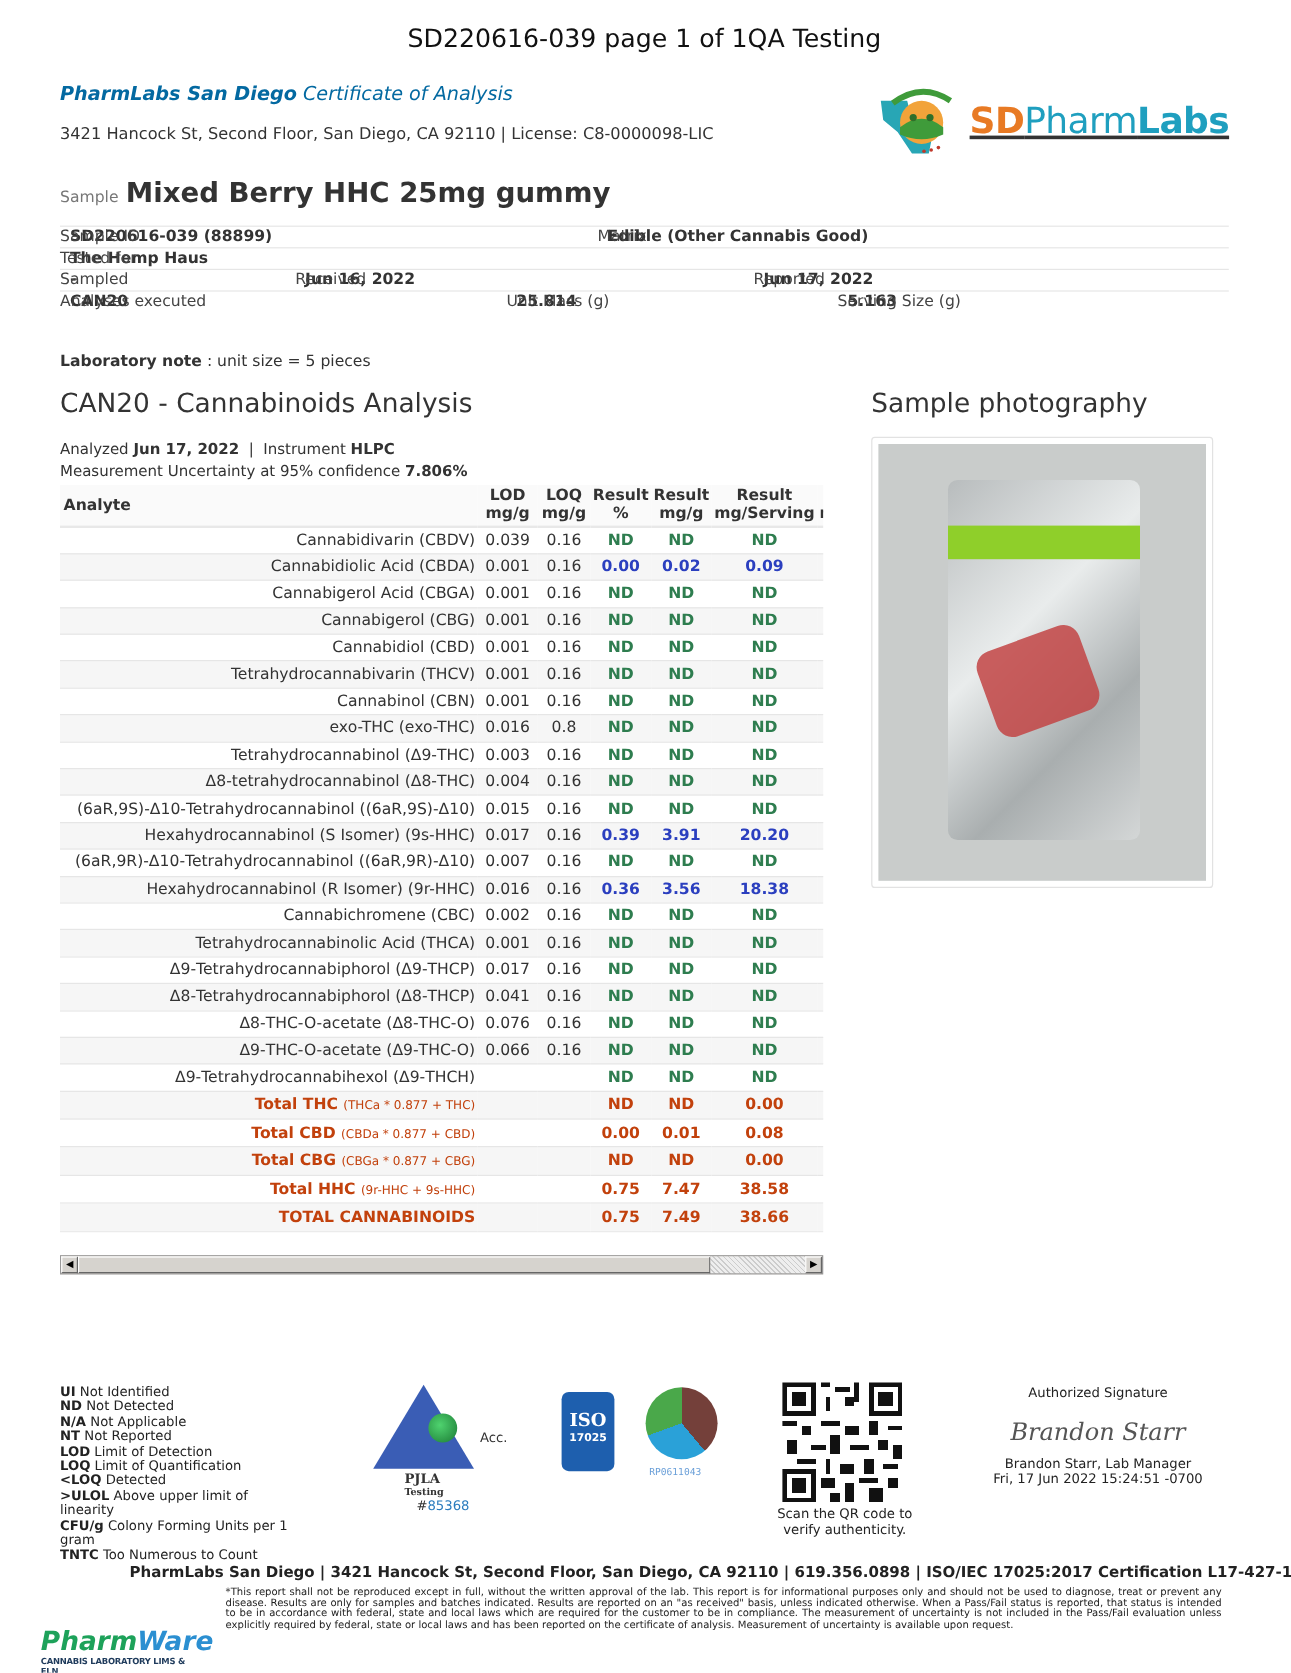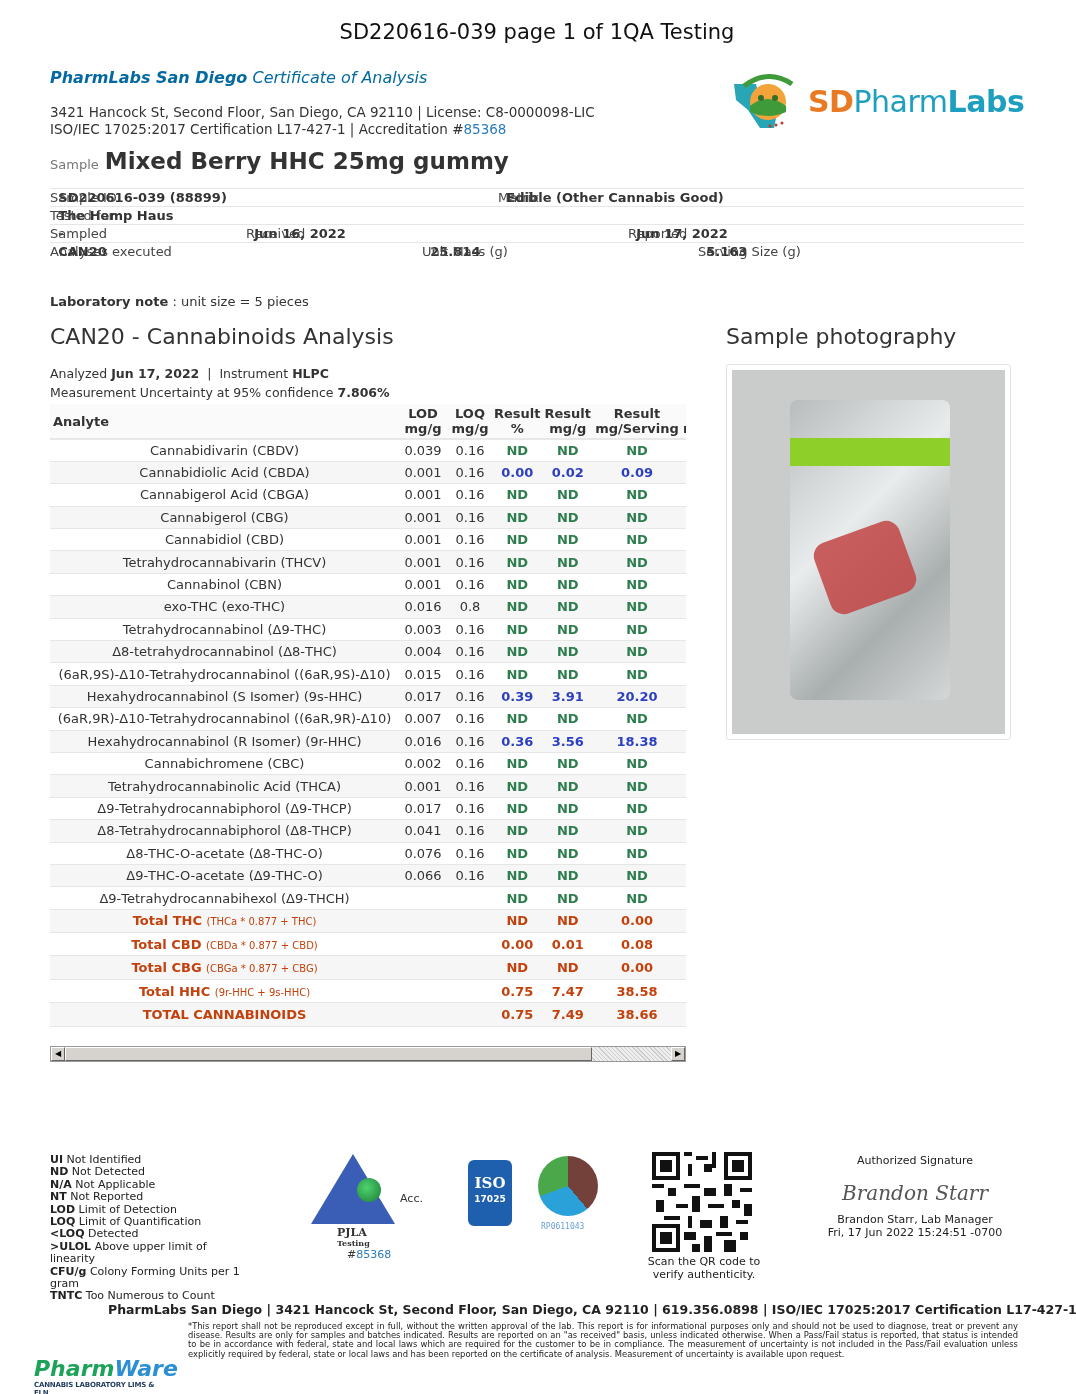--- a/index.html
+++ b/index.html
@@ -8,21 +8,21 @@
 
   .page-header { position: absolute; top: 20px; left: 30px; right: 32px; display: flex; justify-content: center; font-size: 21px; color: #111; }
 
   .lab-title { position: absolute; top: 68px; left: 50px; font-size: 16px; color: #0369a1; font-style: italic; }
   .lab-title b { font-weight: bold; }
   .lab-addr { position: absolute; top: 104px; left: 50px; font-size: 13.5px; line-height: 17px; color: #333; }
   .link-blue { color: #2a7bbd; }
 
   .logo { position: absolute; top: 70px; left: 730px; width: 292px; height: 62px; display: flex; align-items: center; }
   .logo-emblem { width: 78px; height: 62px; position: relative; }
-  .logo-text { font-size: 30px; font-weight: bold; letter-spacing: -0.5px; }
+  .logo-text { font-size: 30px; font-weight: bold; letter-spacing: -0.5px; text-decoration: underline; }
   .logo-text .sd { color: #e87a24; }
   .logo-text .pharm { color: #1f9fbf; font-weight: normal; }
   .logo-text .labs { color: #1f9fbf; }
 
   .sample-title { position: absolute; top: 148px; left: 50px; display: flex; align-items: baseline; gap: 6px; }
   .sample-title .lbl { font-size: 13px; color: #777; }
   .sample-title .name { font-size: 23px; font-weight: bold; color: #333; }
 
   .info-table { position: absolute; top: 188px; left: 50px; width: 974px; font-size: 13px; color: #444; }
   .info-row { height: 18px; line-height: 18px; border-top: 1px solid #e6e6e6; position: relative; }
@@ -32,21 +32,21 @@
   .lab-note { position: absolute; top: 294px; left: 50px; font-size: 13px; color: #333; }
 
   .section-title { position: absolute; font-size: 22px; color: #333; }
   .meta { position: absolute; left: 50px; font-size: 12.5px; color: #333; }
 
   .results { position: absolute; top: 404px; left: 50px; width: 636px; overflow: hidden; }
   table { border-collapse: collapse; font-size: 13px; width: 680px; }
   th { font-weight: bold; color: #333; font-size: 13px; line-height: 15px; padding: 2px 2px; text-align: center; vertical-align: middle; border-bottom: 2px solid #e8e8e8; background: #fafafa; }
   th.analyte { text-align: left; padding-left: 3px; }
   td { height: 22.4px; padding: 0 2px; border-bottom: 1px solid #e6e6e6; text-align: center; color: #333; white-space: nowrap; }
-  td.analyte { text-align: center; padding-left: 3px; margin-left: 12px; }
+  td.analyte { text-align: right; padding-left: 3px; margin-left: 12px; }
   tr:nth-child(even) td { background: #f6f6f6; }
   td.nd { color: #2e7d4f; font-weight: bold; }
   td.val { color: #2b3fbf; font-weight: bold; }
   tr.total td { font-weight: bold; color: #c2410c; height: 23.4px; }
   tr.total td.analyte small { font-size: 10px; font-weight: normal; }
 
   .hscroll { position: absolute; top: 1046px; left: 50px; width: 636px; height: 16px; background: #d6d3ce; border: 1px solid #999; display: flex; }
   .hscroll .arr { width: 14px; height: 14px; background: #d6d3ce; border: 1px solid #fff; border-right-color: #666; border-bottom-color: #666; font-size: 8px; line-height: 12px; text-align: center; color: #000; }
   .hscroll .thumb { flex: 0 0 527px; background: #d6d3ce; border: 1px solid #fff; border-right-color: #666; border-bottom-color: #666; }
   .hscroll .track { flex: 1; background-image: repeating-linear-gradient(45deg, #eee 0 2px, #ccc 2px 3px); }
@@ -95,21 +95,20 @@
   <span>SD220616-039 page 1 of 1</span>
   <span>QA Testing</span>
 </div>
 
 <div class="lab-title">
   <b>PharmLabs San Diego</b>
   <span>Certificate of Analysis</span>
 </div>
 <div class="lab-addr">
   <div>3421 Hancock St, Second Floor, San Diego, CA 92110 |  License: C8-0000098-LIC</div>
-  <div><span>ISO/IEC 17025:2017 Certification L17-427-1 |  Accreditation #</span><span class="link-blue">85368</span></div>
 </div>
 
 <div class="logo">
   <div class="logo-emblem">
     <svg width="78" height="62" viewBox="0 0 78 62">
       <path d="M4 14 L26 14 L30 30 L46 48 L44 58 L30 58 L18 40 L6 30 Z" fill="#28a6b5"></path>
       <circle cx="38" cy="32" r="18" fill="#f2a33a"></circle>
       <path d="M20 36 Q38 22 56 36 L56 42 Q38 50 20 42 Z" fill="#3f9b3a"></path>
       <path d="M14 16 Q38 -2 62 14" fill="none" stroke="#3f9b3a" stroke-width="5"></path>
       <circle cx="31" cy="28" r="3" fill="#2f6f2a"></circle>

